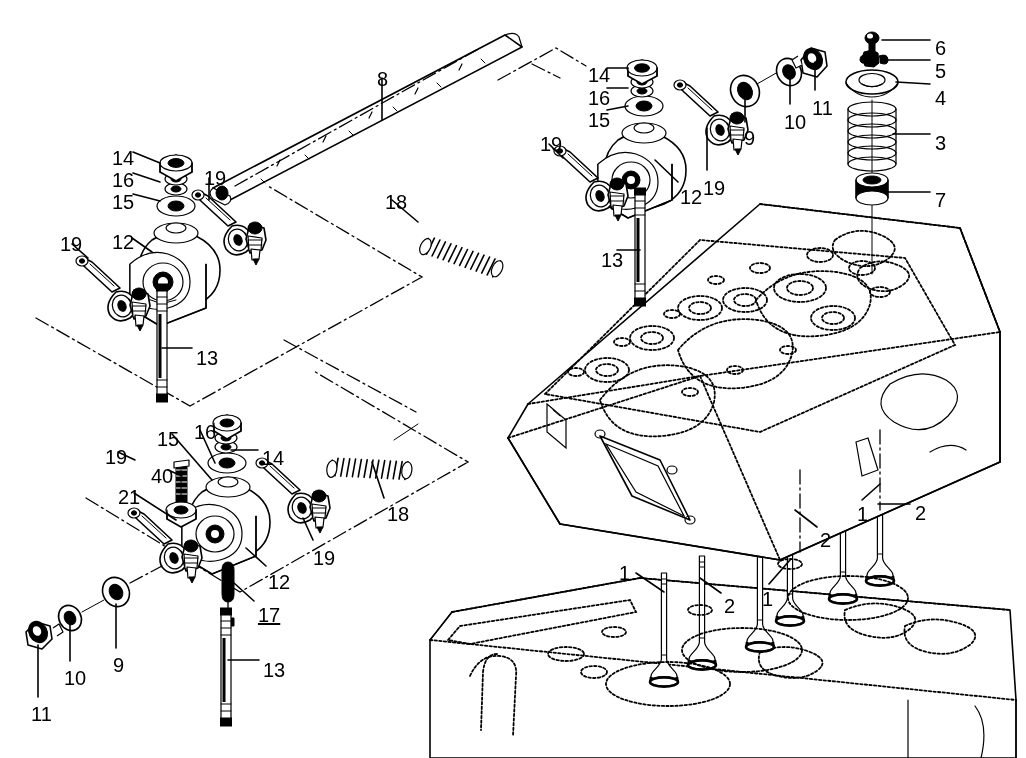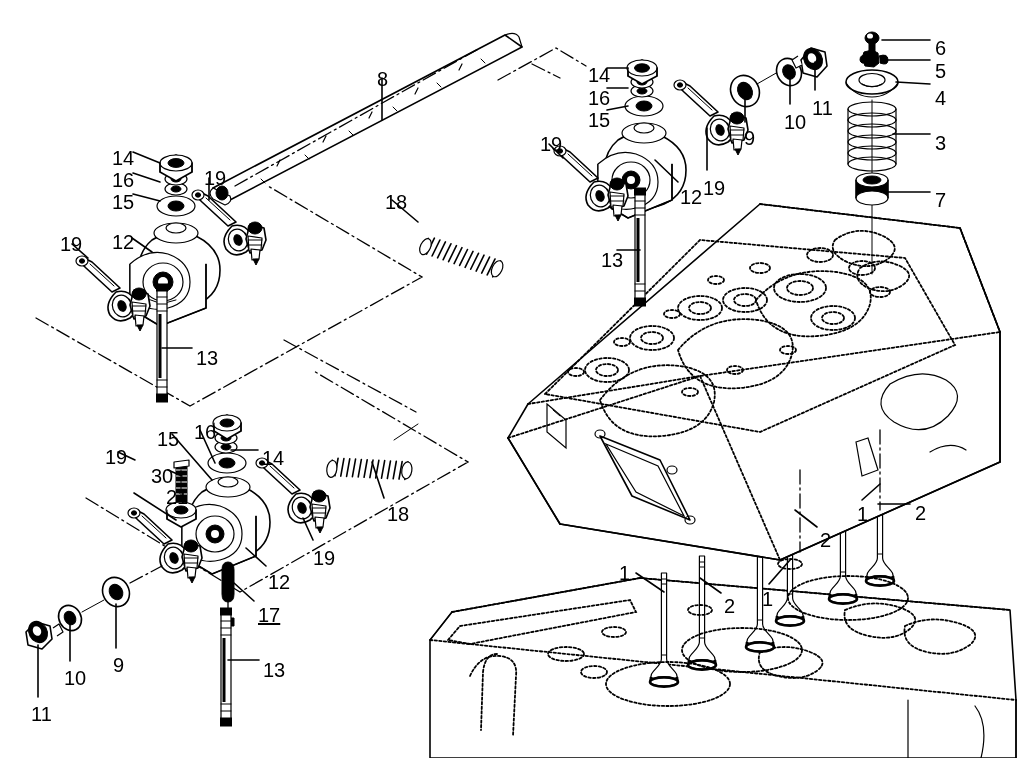--- a/index.html
+++ b/index.html
@@ -520,17 +520,17 @@
       <div class="callout" style="left: 194px; top: 422px;">16</div>
       <div class="callout" style="left: 258px; top: 605px; text-decoration: underline;">17</div>
       <div class="callout" style="left: 385px; top: 192px;">18</div>
       <div class="callout" style="left: 387px; top: 504px;">18</div>
       <div class="callout" style="left: 204px; top: 168px;">19</div>
       <div class="callout" style="left: 60px; top: 234px;">19</div>
       <div class="callout" style="left: 540px; top: 134px;">19</div>
       <div class="callout" style="left: 703px; top: 178px;">19</div>
       <div class="callout" style="left: 105px; top: 447px;">19</div>
       <div class="callout" style="left: 313px; top: 548px;">19</div>
-      <div class="callout" style="left: 151px; top: 466px;">30</div>
-      <div class="callout" style="left: 118px; top: 487px; margin-left: 48px;">21</div>
+      <div class="callout" style="left: 151px; top: 466px;">40</div>
+      <div class="callout" style="left: 118px; top: 487px;">21</div>
     </div>
 
 </div>
 
 </body></html>

